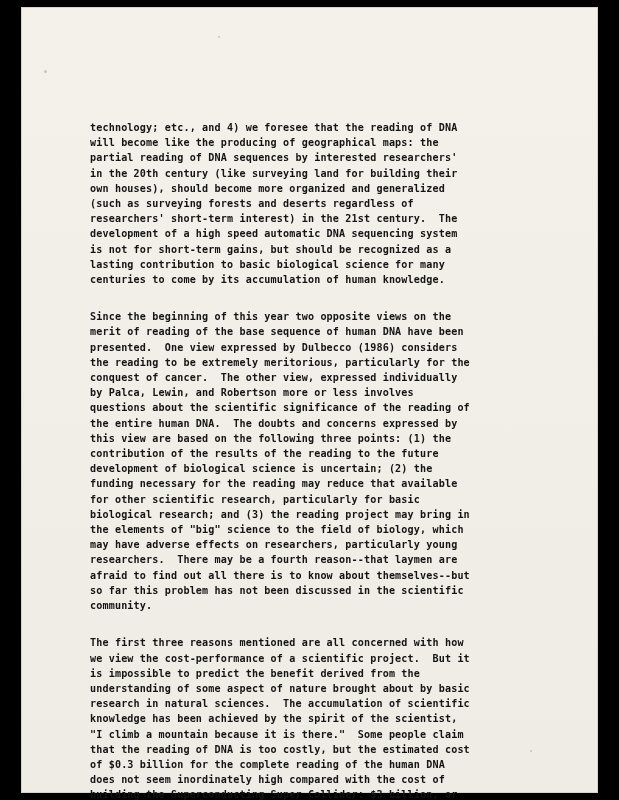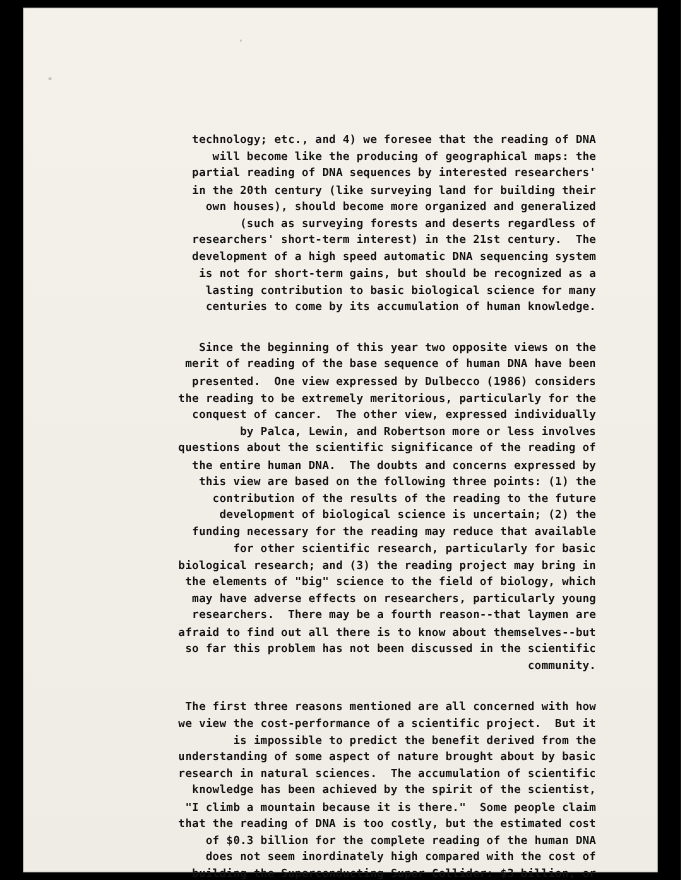--- a/index.html
+++ b/index.html
@@ -42,21 +42,21 @@
     width: 452px;
   }
   p.para {
     margin: 0 0 22px 0;
     font-family: "DejaVu Sans Mono", monospace;
     font-size: 10.1px;
     line-height: 15.2px;
     color: #141414;
     letter-spacing: 0.15px;
     white-space: pre-wrap;
-    text-align: right;
+    text-align: left;
     font-weight: 600;
   }
   p.para:last-child {
     margin-bottom: 0;
   }
 </style>
 </head>
 <body>
 
 <div class="page">

